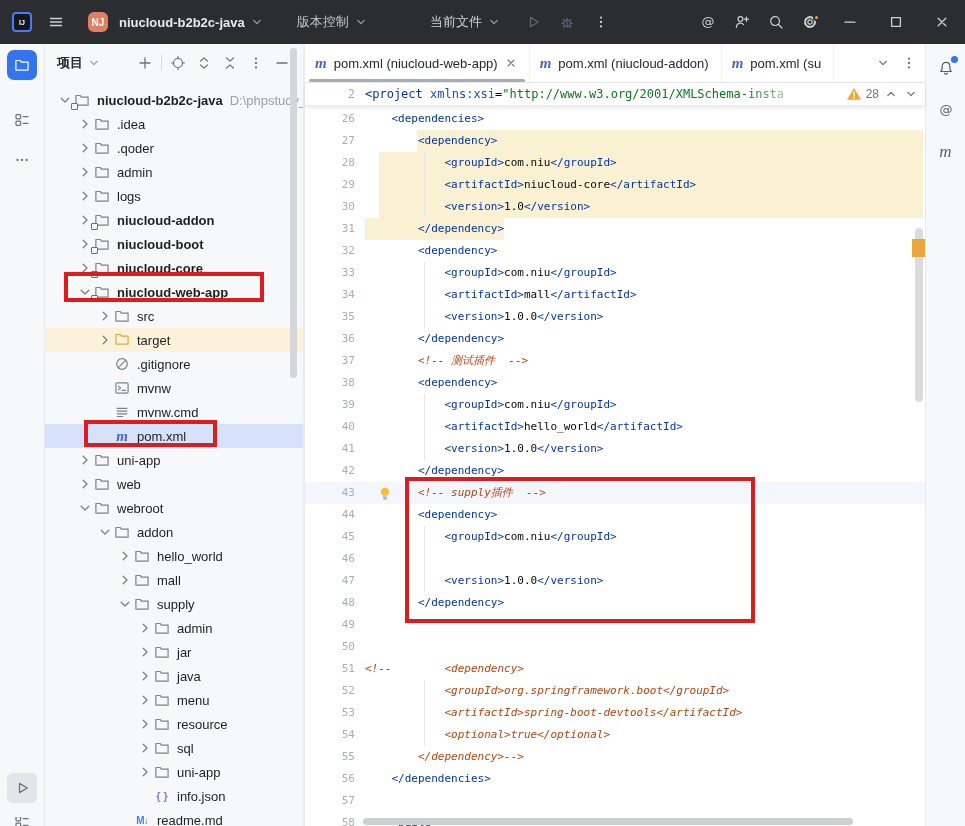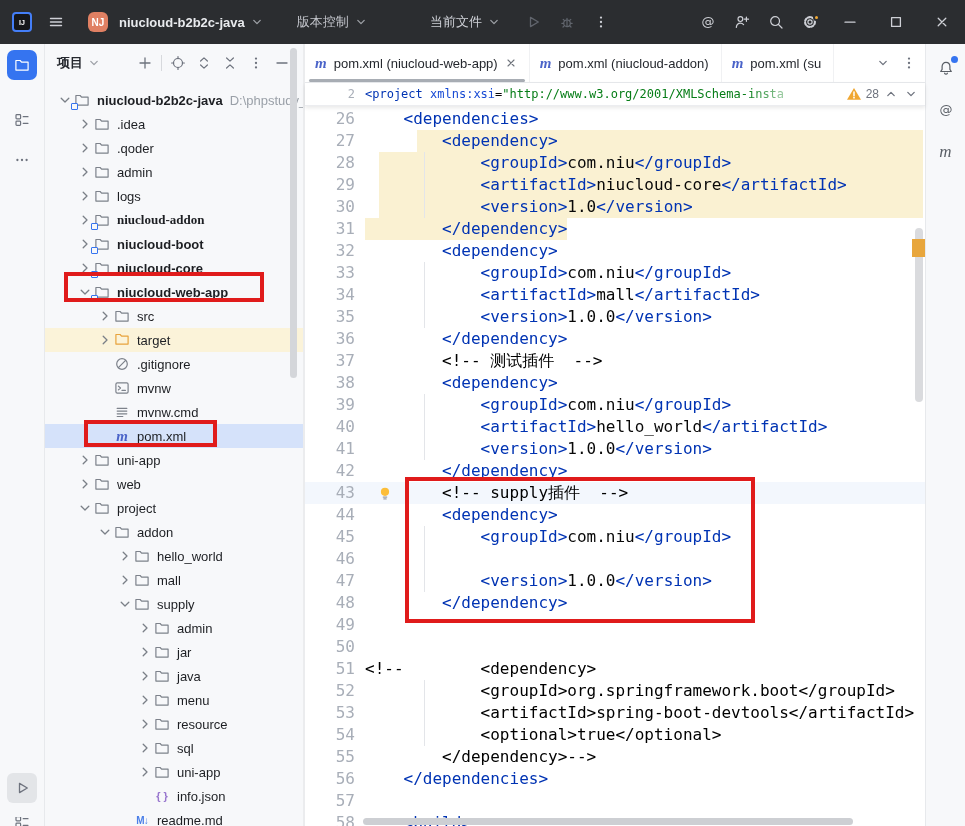--- a/index.html
+++ b/index.html
@@ -75,29 +75,29 @@
     border-bottom:1px solid #ecedf0;box-shadow:0 2px 4px rgba(0,0,0,.09);z-index:5;
     font-family:"DejaVu Sans Mono",monospace;font-size:12px;}
   .sticky .ln-num{line-height:23px;}
   .sticky-code{white-space:pre;overflow:hidden;flex:1;}
   .sticky-fade{position:absolute;right:118px;top:0;bottom:0;width:60px;background:linear-gradient(90deg,rgba(255,255,255,0),#fff);}
   .warn-widget{position:absolute;right:6px;top:0;bottom:0;display:flex;align-items:center;gap:4px;background:#fff;padding-left:4px;
     font-family:"Liberation Sans",sans-serif;}
   .warn-count{color:#6e737e;font-size:12px;}
   .warn-nav{color:#6e737e;display:flex;align-items:center;}
 
-  .code{flex:1;position:relative;padding-top:2px;font-family:"DejaVu Sans Mono",monospace;font-size:16px;overflow:hidden;}
+  .code{flex:1;position:relative;padding-top:2px;font-family:"DejaVu Sans Mono",monospace;font-size:11px;overflow:hidden;}
   .line{height:22px;display:flex;position:relative;}
   .ln-num{width:60px;flex:none;padding-right:10px;text-align:right;color:#a8aeb8;line-height:22px;position:relative;z-index:2;}
   .ln-text{white-space:pre;line-height:22px;position:relative;z-index:2;}
   .hl-band{position:absolute;top:0;bottom:0;background:#faf1d2;z-index:0;}
   .cur-band{position:absolute;left:0;right:0;top:0;bottom:0;background:#f3f7fd;z-index:0;}
   .guide{position:absolute;left:119px;top:0;bottom:0;width:1px;background:#e3e5e9;z-index:1;}
   .line.toend .ln-text{background:#faf1d2;}
-  .tk-p{color:#080808;} .tk-t{color:#0033b3;} .tk-c{color:#000000;}
+  .tk-p{color:#080808;} .tk-t{color:#0033b3;} .tk-c{color:#c2410c;font-style:italic;}
   .tk-a{color:#174ad4;} .tk-s{color:#067d17;}
   .bulb{position:absolute;left:72px;top:3px;z-index:3;}
 
   .vscroll{position:absolute;right:2px;top:184px;width:8px;height:174px;background:#dadbde;border-radius:4px;z-index:6;}
   .vmark{position:absolute;right:0;top:195px;width:13px;height:18px;background:#e8a63c;z-index:7;}
   .hscroll{position:absolute;left:58px;bottom:1px;width:490px;height:7px;background:#cdcfd3;border-radius:4px;z-index:6;}
 
   
   .rail-right{width:40px;background:#f7f8fa;border-left:1px solid #e7e9ec;flex:none;display:flex;flex-direction:column;align-items:center;color:#5a5f66;}
   .rr-ic{margin-top:12px;position:relative;width:24px;height:24px;display:flex;align-items:center;justify-content:center;}
@@ -358,21 +358,21 @@
                 <path d="M6.2 4.2L10 8l-3.8 3.8"></path>
               </svg>
             </span>
             <span class="t-icon">
               <svg width="16" height="16" viewBox="0 0 16 16" fill="none" stroke="currentColor" stroke-width="1.2" stroke-linecap="round" stroke-linejoin="round">
                 <path d="M1.9 13.1V3.5h4.2l1.5 1.7h6.5v7.9z"></path>
               </svg>
             </span>
             <span class="t-label">logs</span>
           </div>
-          <div class="trow" style="padding-left: 32px; font-family: Liberation Serif, serif;">
+          <div class="trow" style="padding-left: 32px;">
             <span class="t-chev">
               <svg width="16" height="16" viewBox="0 0 16 16" fill="none" stroke="currentColor" stroke-width="1.3" stroke-linecap="round" stroke-linejoin="round">
                 <path d="M6.2 4.2L10 8l-3.8 3.8"></path>
               </svg>
             </span>
             <span class="t-icon">
               <svg width="16" height="16" viewBox="0 0 16 16" fill="none" stroke="currentColor" stroke-width="1.2" stroke-linecap="round" stroke-linejoin="round">
                 <path d="M1.9 13.1V3.5h4.2l1.5 1.7h6.5v7.9z"></path>
               </svg>
               <span class="mod-sq"></span>
@@ -513,21 +513,21 @@
             <span class="t-chev">
               <svg width="16" height="16" viewBox="0 0 16 16" fill="none" stroke="currentColor" stroke-width="1.3" stroke-linecap="round" stroke-linejoin="round">
                 <path d="M4.2 6.2L8 10l3.8-3.8"></path>
               </svg>
             </span>
             <span class="t-icon">
               <svg width="16" height="16" viewBox="0 0 16 16" fill="none" stroke="currentColor" stroke-width="1.2" stroke-linecap="round" stroke-linejoin="round">
                 <path d="M1.9 13.1V3.5h4.2l1.5 1.7h6.5v7.9z"></path>
               </svg>
             </span>
-            <span class="t-label">project</span>
+            <span class="t-label">webroot</span>
           </div>
           <div class="trow" style="padding-left: 52px;">
             <span class="t-chev">
               <svg width="16" height="16" viewBox="0 0 16 16" fill="none" stroke="currentColor" stroke-width="1.3" stroke-linecap="round" stroke-linejoin="round">
                 <path d="M4.2 6.2L8 10l3.8-3.8"></path>
               </svg>
             </span>
             <span class="t-icon">
               <svg width="16" height="16" viewBox="0 0 16 16" fill="none" stroke="currentColor" stroke-width="1.2" stroke-linecap="round" stroke-linejoin="round">
                 <path d="M1.9 13.1V3.5h4.2l1.5 1.7h6.5v7.9z"></path>

